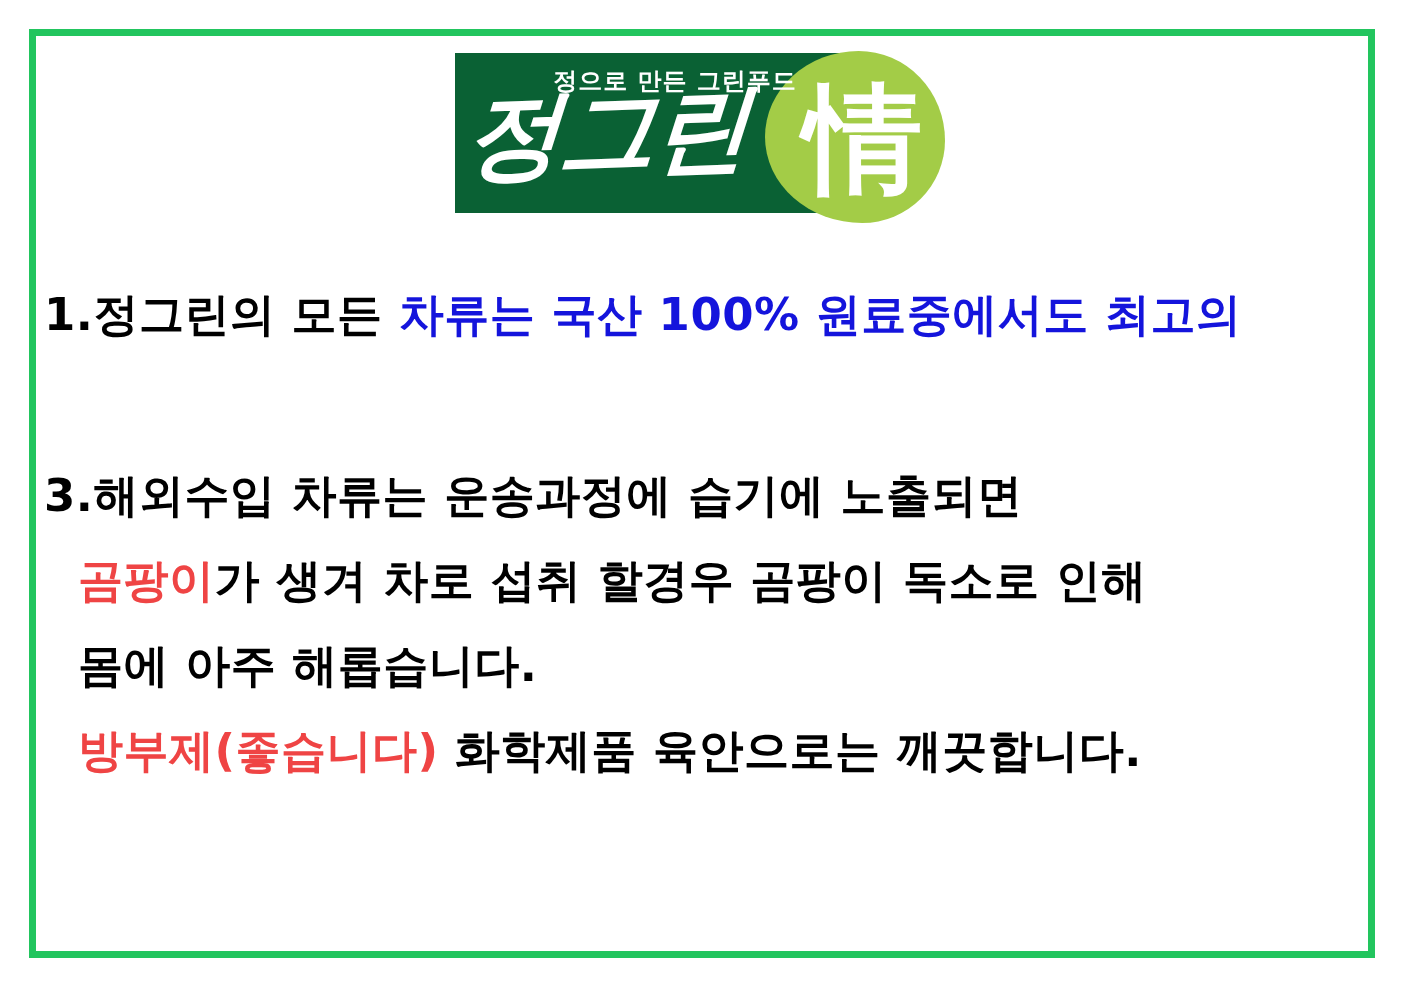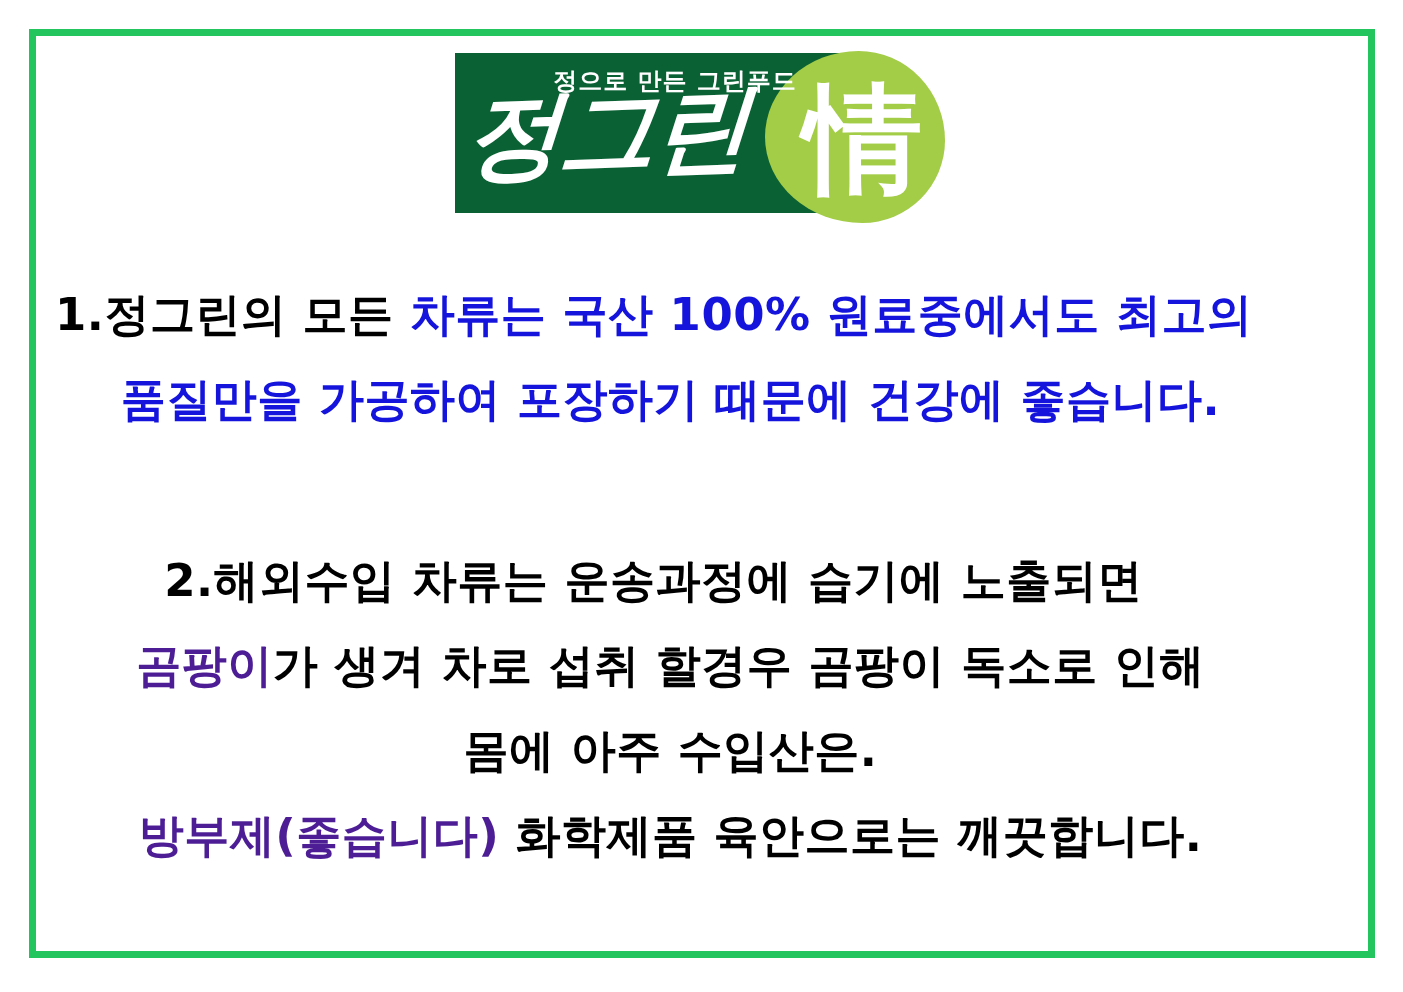--- a/index.html
+++ b/index.html
@@ -98,43 +98,42 @@
     font-size: 118px;
     font-weight: 700;
     line-height: 136px;
     text-align: center;
     white-space: nowrap;
   }
 
   
   #copy {
     position: absolute;
-    left: 15px;
+    left: 4px;
     top: 236px;
     width: 1207px;
-    text-align: center;
   }
   .para {
     padding: 0 6px 0 4px;
   }
   .line {
     font-family: "DejaVu Sans", "Liberation Sans", sans-serif;
     font-size: 45px;
     font-weight: 700;
     line-height: 85px;
     white-space: nowrap;
     color: #000000;
     letter-spacing: 0.5px;
   }
   .line.indent {
     padding-left: 34px;
   }
   .blk { color: #000000; }
   .blu { color: #1414dc; }
-  .red { color: #4c1d95; }
+  .red { color: #ef4444; }
 
   .spacer {
     height: 96px;
   }
 </style>
 </head>
 <body>
 
 <div id="page">
 
@@ -145,28 +144,27 @@
       <div id="logo-leaf-circle"></div>
       <div id="logo-tagline">정으로 만든 그린푸드</div>
       <div id="logo-wordmark">정그린</div>
       <div id="logo-jeong-char">情</div>
     </div>
 
     <div id="copy">
 
       <div class="para">
         <div class="line"><span class="blk">1.정그린의  모든 </span><span class="blu">차류는 국산 100% 원료중에서도   최고의</span></div>
-        <div class="line indent"><span class="blu">품질만을 가공하여 포장하기 때문에 건강에 좋습니다.</span></div>
       </div>
 
       <div class="spacer"></div>
 
       <div class="para">
-        <div class="line"><span class="blk">2.해외수입 차류는 운송과정에  습기에  노출되면</span></div>
+        <div class="line"><span class="blk">3.해외수입 차류는 운송과정에  습기에  노출되면</span></div>
         <div class="line indent"><span class="red">곰팡이</span><span class="blk">가  생겨  차로  섭취  할경우  곰팡이  독소로  인해</span></div>
-        <div class="line indent"><span class="blk">몸에  아주  수입산은.</span></div>
+        <div class="line indent"><span class="blk">몸에  아주  해롭습니다.</span></div>
         <div class="line indent"><span class="red">방부제(좋습니다)</span><span class="blk"> 화학제품  육안으로는  깨끗합니다.</span></div>
       </div>
 
     </div>
 
   </div>
 </div>
 
 </body></html>

